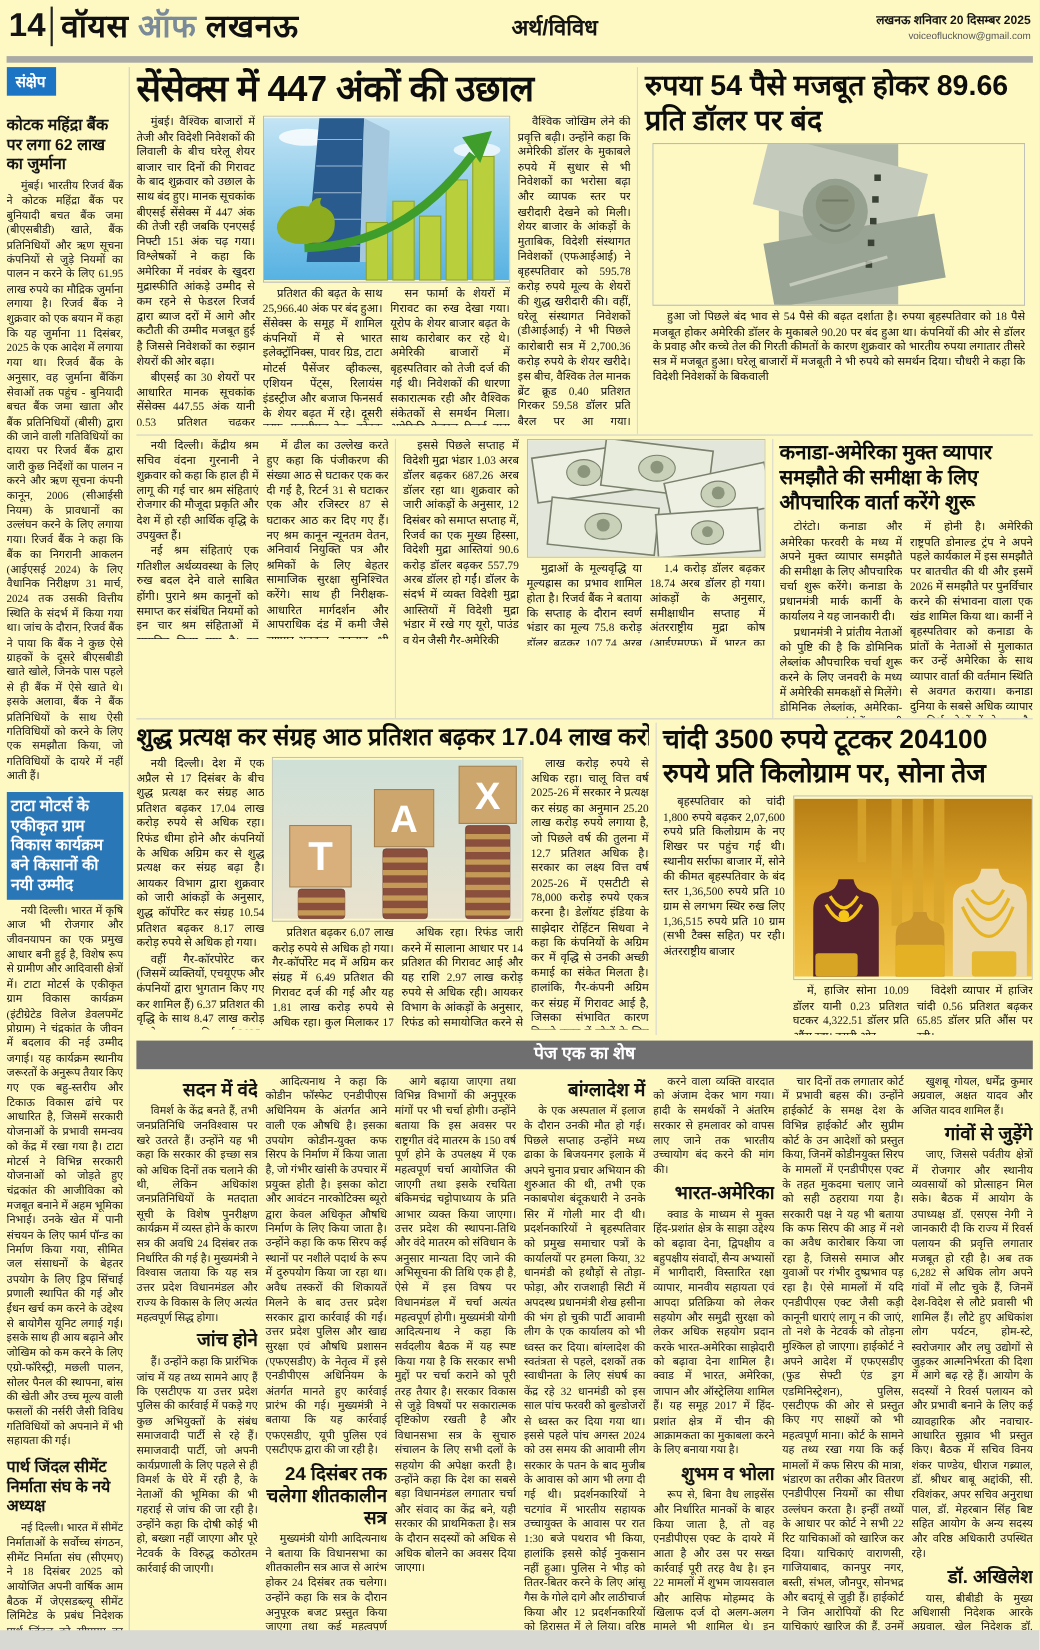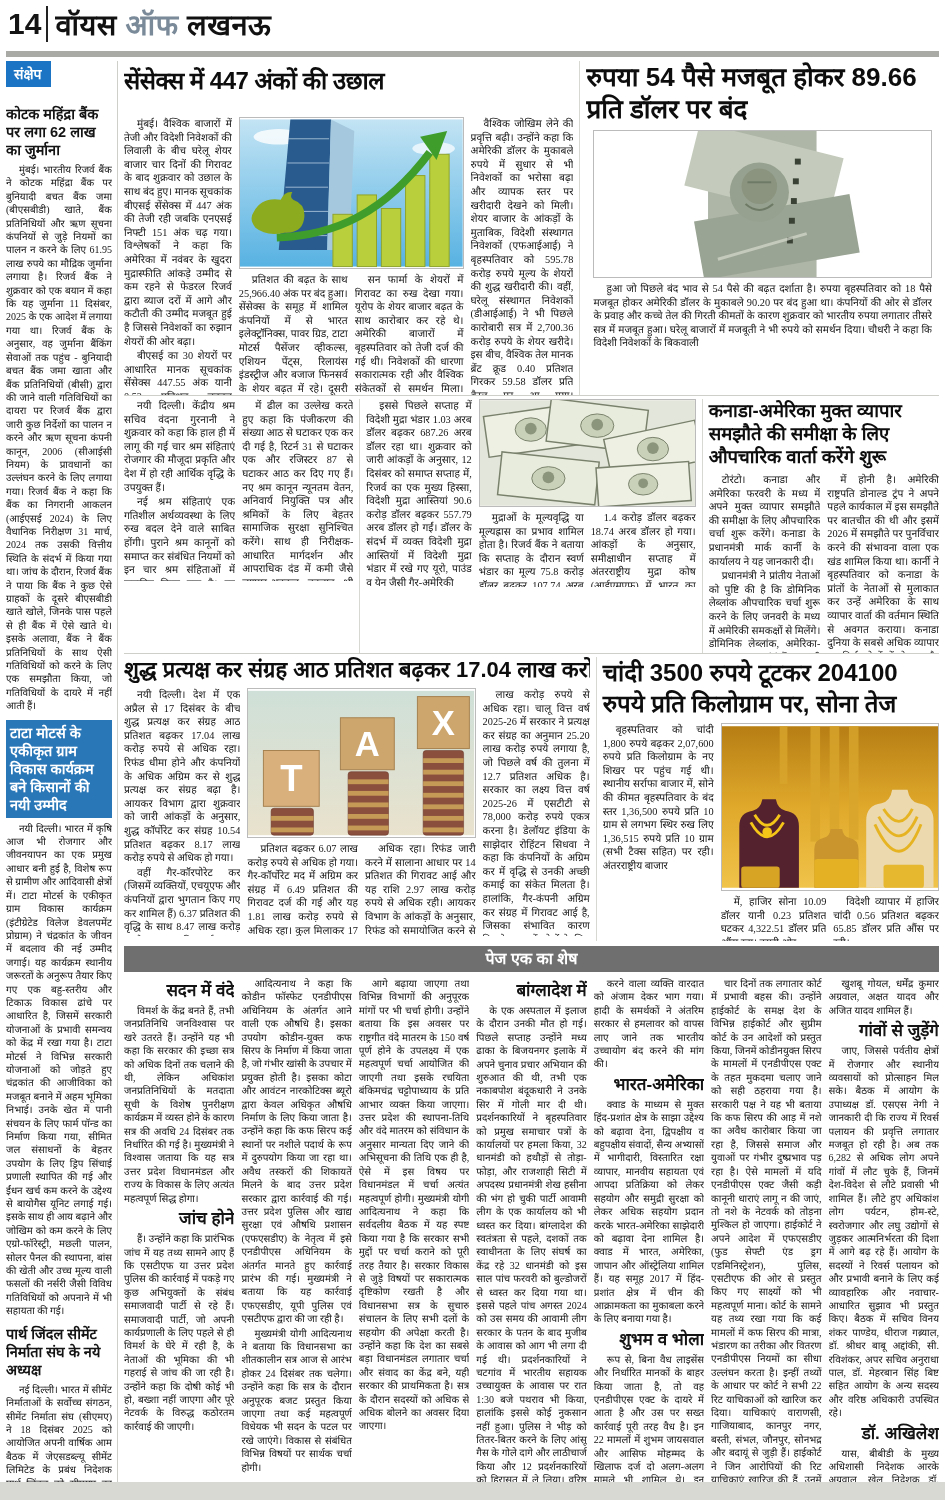--- a/index.html
+++ b/index.html
@@ -1,18 +1,18 @@
 <!DOCTYPE html>
 <html><head>
 <meta charset="utf-8">
 <style>
   * { box-sizing: border-box; margin: 0; padding: 0; }
   html,body { background:#e9e9e5; }
   .page {
-    width: 945px; height: 1500px; margin: 0 auto; background: #ffffff;
+    width: 945px; height: 1500px; margin: 0 auto; background: #fef9c3;
     font-family: "Liberation Serif", serif; color: #141414; overflow: hidden;
     position: relative; padding: 4px 6px 0 6px;
   }
   
   .hdr { display:flex; align-items:flex-start; height: 44px; padding: 2px 2px 0 2px; }
   .pg-num { font-family:"Liberation Sans",sans-serif; font-weight:bold; font-size:30px; line-height:36px; border-right:2px solid #222; padding-right:5px; margin-right:7px; }
   .masthead { font-family:"Liberation Sans",sans-serif; font-weight:bold; font-size:29px; line-height:38px; letter-spacing:0.5px; color:#111; }
   .masthead .mid { color:#7a8a99; }
   .section-name { flex:1; text-align:center; font-family:"Liberation Sans",sans-serif; font-weight:bold; font-size:20px; line-height:40px; }
   .date-block { width:200px; text-align:right; font-family:"Liberation Sans",sans-serif; }
@@ -33,21 +33,21 @@
   .side-head.reverse { background:#2a77b8; color:#fff; padding:4px 4px; }
   .side-story .para { font-size:10px; line-height:13.4px; }
   
   .row1 { display:flex; height:334px; overflow:hidden; }
   .row2 { display:flex; height:258px; border-top:1px solid #cfcfc9; padding-top:3px; overflow:hidden; }
   .row3 { display:flex; height:288px; border-top:1px solid #cfcfc9; padding-top:3px; overflow:hidden; }
   .art { overflow:hidden; }
   .sep-r { border-right:1px solid #d8d8d2; padding-right:6px; }
   .pad-l { padding-left:6px; }
   .hl { color:#0d0d0d; }
-  .hl-xl { font-family:"Liberation Sans",sans-serif; font-weight:bold; font-size:24px; line-height:40px; white-space:nowrap; overflow:hidden; margin-bottom:16px; letter-spacing:-0.5px; }
+  .hl-xl { font-family:"Liberation Sans",sans-serif; font-weight:bold; font-size:33px; line-height:40px; white-space:nowrap; overflow:hidden; margin-bottom:4px; letter-spacing:-0.5px; }
   .hl-rupee { font-family:"Liberation Sans",sans-serif; font-weight:600; font-size:26px; line-height:32px; margin-bottom:5px; }
   .hl-heavy { font-family:"Liberation Sans",sans-serif; font-weight:bold; font-size:18.5px; line-height:23px; margin-bottom:5px; }
   .hl-forex { font-family:"Liberation Sans",sans-serif; font-weight:bold; font-size:23px; line-height:29px; margin-bottom:4px; }
   .hl-tax { font-family:"Liberation Sans",sans-serif; font-weight:bold; font-size:22px; line-height:26px; white-space:nowrap; overflow:hidden; margin-bottom:5px; }
   .hl-silver { font-family:"Liberation Sans",sans-serif; font-weight:600; font-size:24px; line-height:31px; margin-bottom:4px; }
   .art-body { display:flex; gap:7px; overflow:hidden; }
   .art-body .tcol { flex:1; }
   .midwrap { display:flex; flex-direction:column; overflow:hidden; }
   .duo { display:flex; gap:7px; flex:1; overflow:hidden; margin-top:4px; }
   .duo .tcol { flex:1; }
@@ -60,20 +60,25 @@
   .foot-strip { position:absolute; left:0; right:0; bottom:0; height:18px; background:#d9d9d4; }
 </style>
 </head>
 <body>
 
 <div class="page">
 
   <div class="hdr">
     <div class="pg-num">14</div>
     <div class="masthead"><span>वॉयस</span> <span class="mid">ऑफ</span> <span>लखनऊ</span></div>
+    <div class="section-name">अर्थ/विविध</div>
+    <div class="date-block">
+      <div class="dateline">लखनऊ शनिवार 20 दिसम्बर 2025</div>
+      <div class="email">voiceoflucknow@gmail.com</div>
+    </div>
   </div>
   <div class="head-rule"></div>
 
   <div class="content">
 
     <aside class="sidebar">
       <div class="brief-label">संक्षेप</div>
       <section class="side-story">
         <h2 class="side-head">कोटक महिंद्रा बैंक पर लगा 62 लाख का जुर्माना</h2>
         <div class="tcol">
@@ -380,20 +385,21 @@
 
       <div class="row4">
         <div class="bcol">
             <div class="sub-head">सदन में वंदे</div>
             <p class="para">विमर्श के केंद्र बनते हैं, तभी जनप्रतिनिधि जनविश्वास पर खरे उतरते हैं। उन्होंने यह भी कहा कि सरकार की इच्छा सत्र को अधिक दिनों तक चलाने की थी, लेकिन अधिकांश जनप्रतिनिधियों के मतदाता सूची के विशेष पुनरीक्षण कार्यक्रम में व्यस्त होने के कारण सत्र की अवधि 24 दिसंबर तक निर्धारित की गई है। मुख्यमंत्री ने विश्वास जताया कि यह सत्र उत्तर प्रदेश विधानमंडल और राज्य के विकास के लिए अत्यंत महत्वपूर्ण सिद्ध होगा।</p>
             <div class="sub-head">जांच होने</div>
             <p class="para">हैं। उन्होंने कहा कि प्रारंभिक जांच में यह तथ्य सामने आए हैं कि एसटीएफ या उत्तर प्रदेश पुलिस की कार्रवाई में पकड़े गए कुछ अभियुक्तों के संबंध समाजवादी पार्टी से रहे हैं। समाजवादी पार्टी, जो अपनी कार्यप्रणाली के लिए पहले से ही विमर्श के घेरे में रही है, के नेताओं की भूमिका की भी गहराई से जांच की जा रही है। उन्होंने कहा कि दोषी कोई भी हो, बख्शा नहीं जाएगा और पूरे नेटवर्क के विरुद्ध कठोरतम कार्रवाई की जाएगी।</p>
           </div>
         <div class="bcol">
             <p class="para">आदित्यनाथ ने कहा कि कोडीन फॉस्फेट एनडीपीएस अधिनियम के अंतर्गत आने वाली एक औषधि है। इसका उपयोग कोडीन-युक्त कफ सिरप के निर्माण में किया जाता है, जो गंभीर खांसी के उपचार में प्रयुक्त होती है। इसका कोटा और आवंटन नारकोटिक्स ब्यूरो द्वारा केवल अधिकृत औषधि निर्माण के लिए किया जाता है। उन्होंने कहा कि कफ सिरप कई स्थानों पर नशीले पदार्थ के रूप में दुरुपयोग किया जा रहा था। अवैध तस्करों की शिकायतें मिलने के बाद उत्तर प्रदेश सरकार द्वारा कार्रवाई की गई। उत्तर प्रदेश पुलिस और खाद्य सुरक्षा एवं औषधि प्रशासन (एफएसडीए) के नेतृत्व में इसे एनडीपीएस अधिनियम के अंतर्गत मानते हुए कार्रवाई प्रारंभ की गई। मुख्यमंत्री ने बताया कि यह कार्रवाई एफएसडीए, यूपी पुलिस एवं एसटीएफ द्वारा की जा रही है।</p>
+            <div class="sub-head">24 दिसंबर तक चलेगा शीतकालीन सत्र</div>
             <p class="para">मुख्यमंत्री योगी आदित्यनाथ ने बताया कि विधानसभा का शीतकालीन सत्र आज से आरंभ होकर 24 दिसंबर तक चलेगा। उन्होंने कहा कि सत्र के दौरान अनुपूरक बजट प्रस्तुत किया जाएगा तथा कई महत्वपूर्ण विधेयक भी सदन के पटल पर रखे जाएंगे। विकास से संबंधित विभिन्न विषयों पर सार्थक चर्चा होगी।</p>
           </div>
         <div class="bcol">
             <p class="para">आगे बढ़ाया जाएगा तथा विभिन्न विभागों की अनुपूरक मांगों पर भी चर्चा होगी। उन्होंने बताया कि इस अवसर पर राष्ट्रगीत वंदे मातरम के 150 वर्ष पूर्ण होने के उपलक्ष्य में एक महत्वपूर्ण चर्चा आयोजित की जाएगी तथा इसके रचयिता बंकिमचंद्र चट्टोपाध्याय के प्रति आभार व्यक्त किया जाएगा। उत्तर प्रदेश की स्थापना-तिथि और वंदे मातरम को संविधान के अनुसार मान्यता दिए जाने की अभिसूचना की तिथि एक ही है, ऐसे में इस विषय पर विधानमंडल में चर्चा अत्यंत महत्वपूर्ण होगी। मुख्यमंत्री योगी आदित्यनाथ ने कहा कि सर्वदलीय बैठक में यह स्पष्ट किया गया है कि सरकार सभी मुद्दों पर चर्चा कराने को पूरी तरह तैयार है। सरकार विकास से जुड़े विषयों पर सकारात्मक दृष्टिकोण रखती है और विधानसभा सत्र के सुचारु संचालन के लिए सभी दलों के सहयोग की अपेक्षा करती है। उन्होंने कहा कि देश का सबसे बड़ा विधानमंडल लगातार चर्चा और संवाद का केंद्र बने, यही सरकार की प्राथमिकता है। सत्र के दौरान सदस्यों को अधिक से अधिक बोलने का अवसर दिया जाएगा।</p>
           </div>
         <div class="bcol">
             <div class="sub-head">बांग्लादेश में</div>
             <p class="para">के एक अस्पताल में इलाज के दौरान उनकी मौत हो गई। पिछले सप्ताह उन्होंने मध्य ढाका के बिजयनगर इलाके में अपने चुनाव प्रचार अभियान की शुरुआत की थी, तभी एक नकाबपोश बंदूकधारी ने उनके सिर में गोली मार दी थी। प्रदर्शनकारियों ने बृहस्पतिवार को प्रमुख समाचार पत्रों के कार्यालयों पर हमला किया, 32 धानमंडी को हथौड़ों से तोड़ा-फोड़ा, और राजशाही सिटी में अपदस्थ प्रधानमंत्री शेख हसीना की भंग हो चुकी पार्टी आवामी लीग के एक कार्यालय को भी ध्वस्त कर दिया। बांग्लादेश की स्वतंत्रता से पहले, दशकों तक स्वाधीनता के लिए संघर्ष का केंद्र रहे 32 धानमंडी को इस साल पांच फरवरी को बुल्डोजरों से ध्वस्त कर दिया गया था। इससे पहले पांच अगस्त 2024 को उस समय की आवामी लीग सरकार के पतन के बाद मुजीब के आवास को आग भी लगा दी गई थी। प्रदर्शनकारियों ने चटगांव में भारतीय सहायक उच्चायुक्त के आवास पर रात 1:30 बजे पथराव भी किया, हालांकि इससे कोई नुकसान नहीं हुआ। पुलिस ने भीड़ को तितर-बितर करने के लिए आंसू गैस के गोले दागे और लाठीचार्ज किया और 12 प्रदर्शनकारियों को हिरासत में ले लिया। वरिष्ठ अधिकारियों ने सहायक उच्चायुक्त की सुरक्षा का आश्वासन दिया है। पिछले साल हुए हिंसक विरोध प्रदर्शन का नेतृत्व करने वाले स्टूडेंट अगेंस्ट डिस्क्रिमिनेशन नामक संगठन के राजनीतिक गुट नेशनल सिटिजन पार्टी (एनसीपी) ने ढाका विश्वविद्यालय के परिसर में हुए मातमी जुलूस में हिस्सा लिया।</p>
           </div>
         <div class="bcol">

